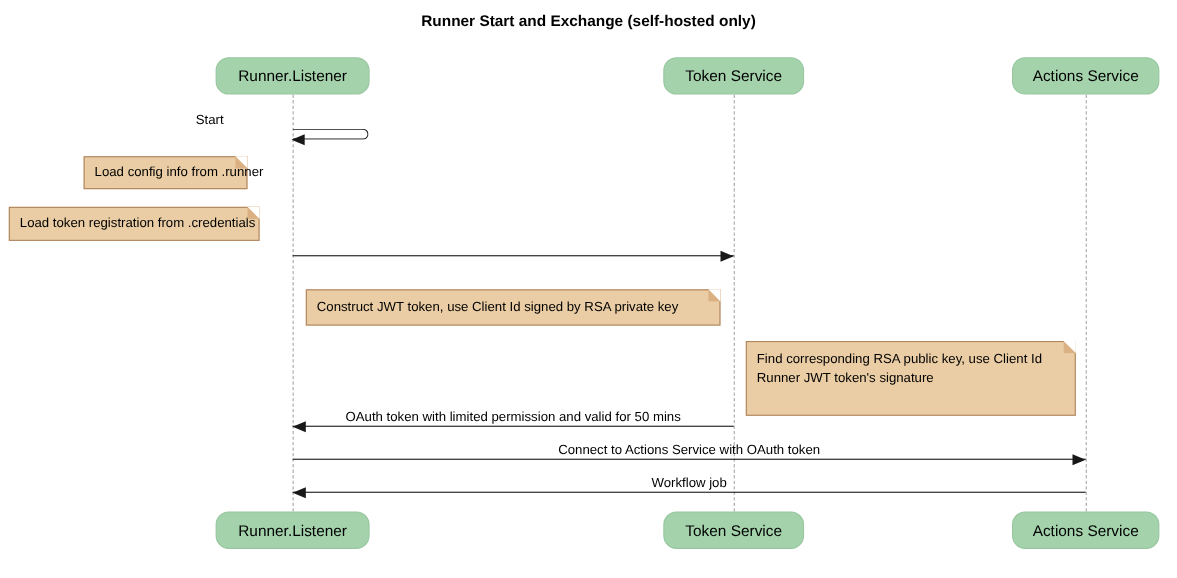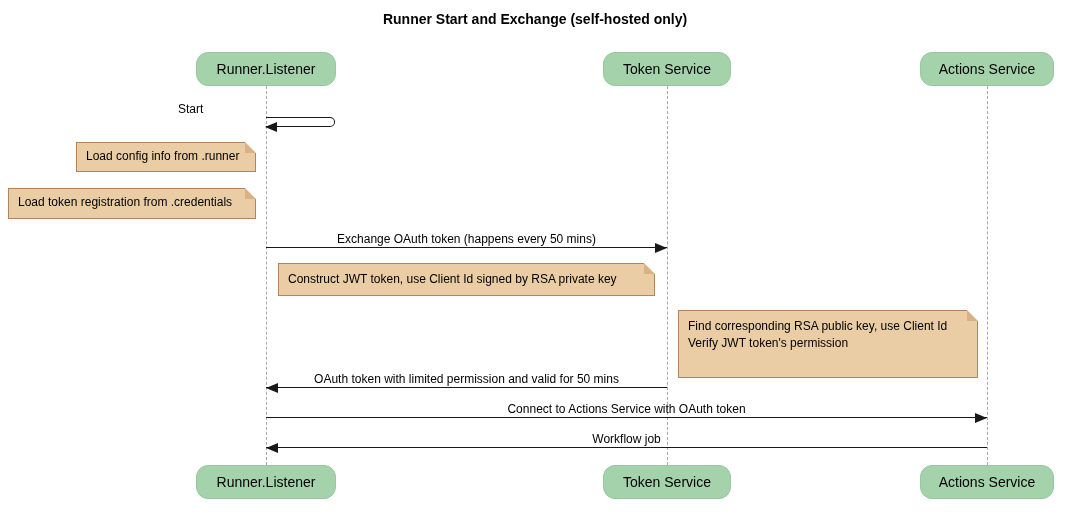--- a/index.html
+++ b/index.html
@@ -91,36 +91,35 @@
   </div>
   <div class="participant" style="left:920px;top:52px;width:134px;">
     <span>Actions Service</span>
   </div>
 
   <div class="start-label">Start</div>
   <div class="self-loop">
     <span class="head"></span>
   </div>
 
-  <div class="note" style="left:76px;top:142px;width:180px;height:30px;">
+  <div class="note" style="left:76px;top:142px;width:149px;height:30px;">
     <span>Load config info from .runner</span>
   </div>
-  <div class="note" style="left:8px;top:188px;width:248px;height:31px;">
+  <div class="note" style="left:8px;top:188px;width:228px;height:31px;">
     <span>Load token registration from .credentials</span>
   </div>
   <div class="note" style="left:278px;top:263px;width:377px;height:33px;padding-top:7px;">
     <span>Construct JWT token, use Client Id signed by RSA private key</span>
   </div>
   <div class="note" style="left:678px;top:310px;width:300px;height:68px;padding-top:7px;">
     <div>Find corresponding RSA public key, use Client Id</div>
-    <div>Verify JWT token's permission</div>
+    <div>Runner JWT token's signature</div>
   </div>
 
   <div class="message arrow-right" style="left:266px;top:232px;width:401px;">
-    <div class="msg-label">Exchange OAuth token (happens every 50 mins)</div>
     <div class="msg-line">
       <span class="head"></span>
     </div>
   </div>
 
   <div class="message arrow-left" style="left:266px;top:372px;width:401px;">
     <div class="msg-label">OAuth token with limited permission and valid for 50 mins</div>
     <div class="msg-line">
       <span class="head"></span>
     </div>

